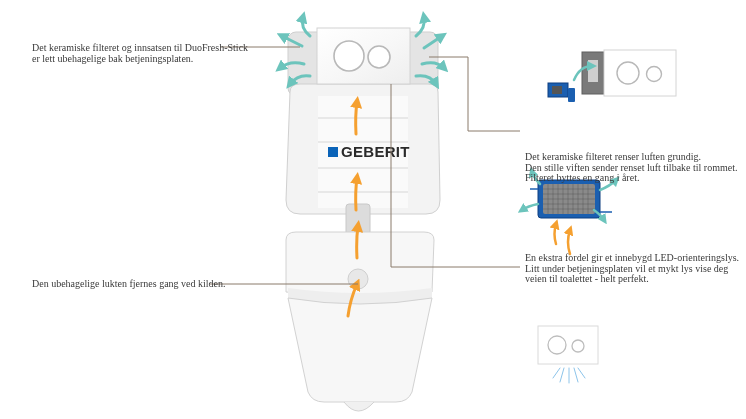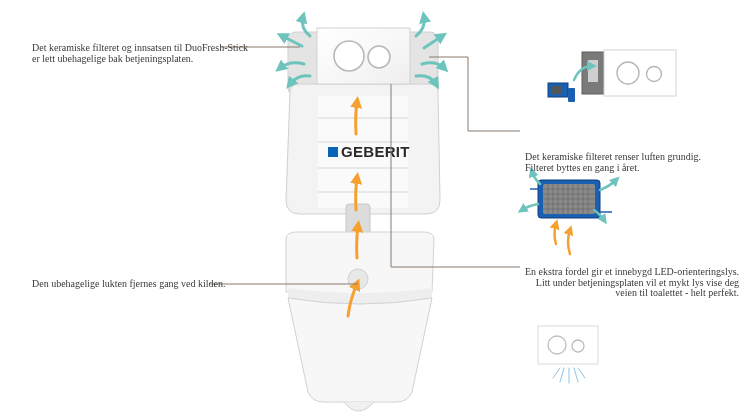--- a/index.html
+++ b/index.html
@@ -3,21 +3,21 @@
 <meta charset="utf-8">
 <style>
   html, body { margin: 0; padding: 0; background: #ffffff; }
   body { width: 746px; height: 419px; position: relative; overflow: hidden;
          font-family: "Liberation Sans", sans-serif; color: #333333; }
   .caption { position: absolute; font-size: 10px; line-height: 10.6px; color: #3a3a3a; white-space: nowrap; font-family: Liberation Serif, serif; }
   .caption span { display: block; }
   #cap-filter-access { left: 32px; top: 43px; }
   #cap-odor-source { left: 32px; top: 279px; }
   #cap-ceramic-filter { left: 525px; top: 117px; margin-top: 35px; }
-  #cap-led { left: 525px; top: 267px; text-align: right; }
+  #cap-led { left: 525px; top: 253px; }
   svg.illus { position: absolute; left: 0; top: 0; }
   .brand-text { font-family: "Liberation Sans", sans-serif; font-weight: bold; font-size: 15px; fill: #2a2a2a; letter-spacing: 0.3px; }
 </style>
 </head>
 <body>
 
 <svg class="illus" width="746" height="419" viewBox="0 0 746 419">
   <defs>
     <marker id="tealHead" viewBox="0 0 10 10" refX="5" refY="5" markerWidth="4" markerHeight="4" orient="auto-start-reverse">
       <path d="M0,0 L10,5 L0,10 z" fill="#6cc4bc"></path>
@@ -155,20 +155,21 @@
   <span>Det keramiske filteret og innsatsen til DuoFresh-Stick</span>
   <span>er lett ubehagelige bak betjeningsplaten.</span>
 </div>
 
 <div class="caption" id="cap-odor-source">
   <span>Den ubehagelige lukten fjernes gang ved kilden.</span>
 </div>
 
 <div class="caption" id="cap-ceramic-filter">
   <span>Det keramiske filteret renser luften grundig.</span>
+  <span>Den stille viften sender renset luft tilbake til rommet.</span>
   <span>Filteret byttes en gang i året.</span>
 </div>
 
 <div class="caption" id="cap-led">
   <span>En ekstra fordel gir et innebygd LED-orienteringslys.</span>
   <span>Litt under betjeningsplaten vil et mykt lys vise deg</span>
   <span>veien til toalettet - helt perfekt.</span>
 </div>
 
 </body></html>

